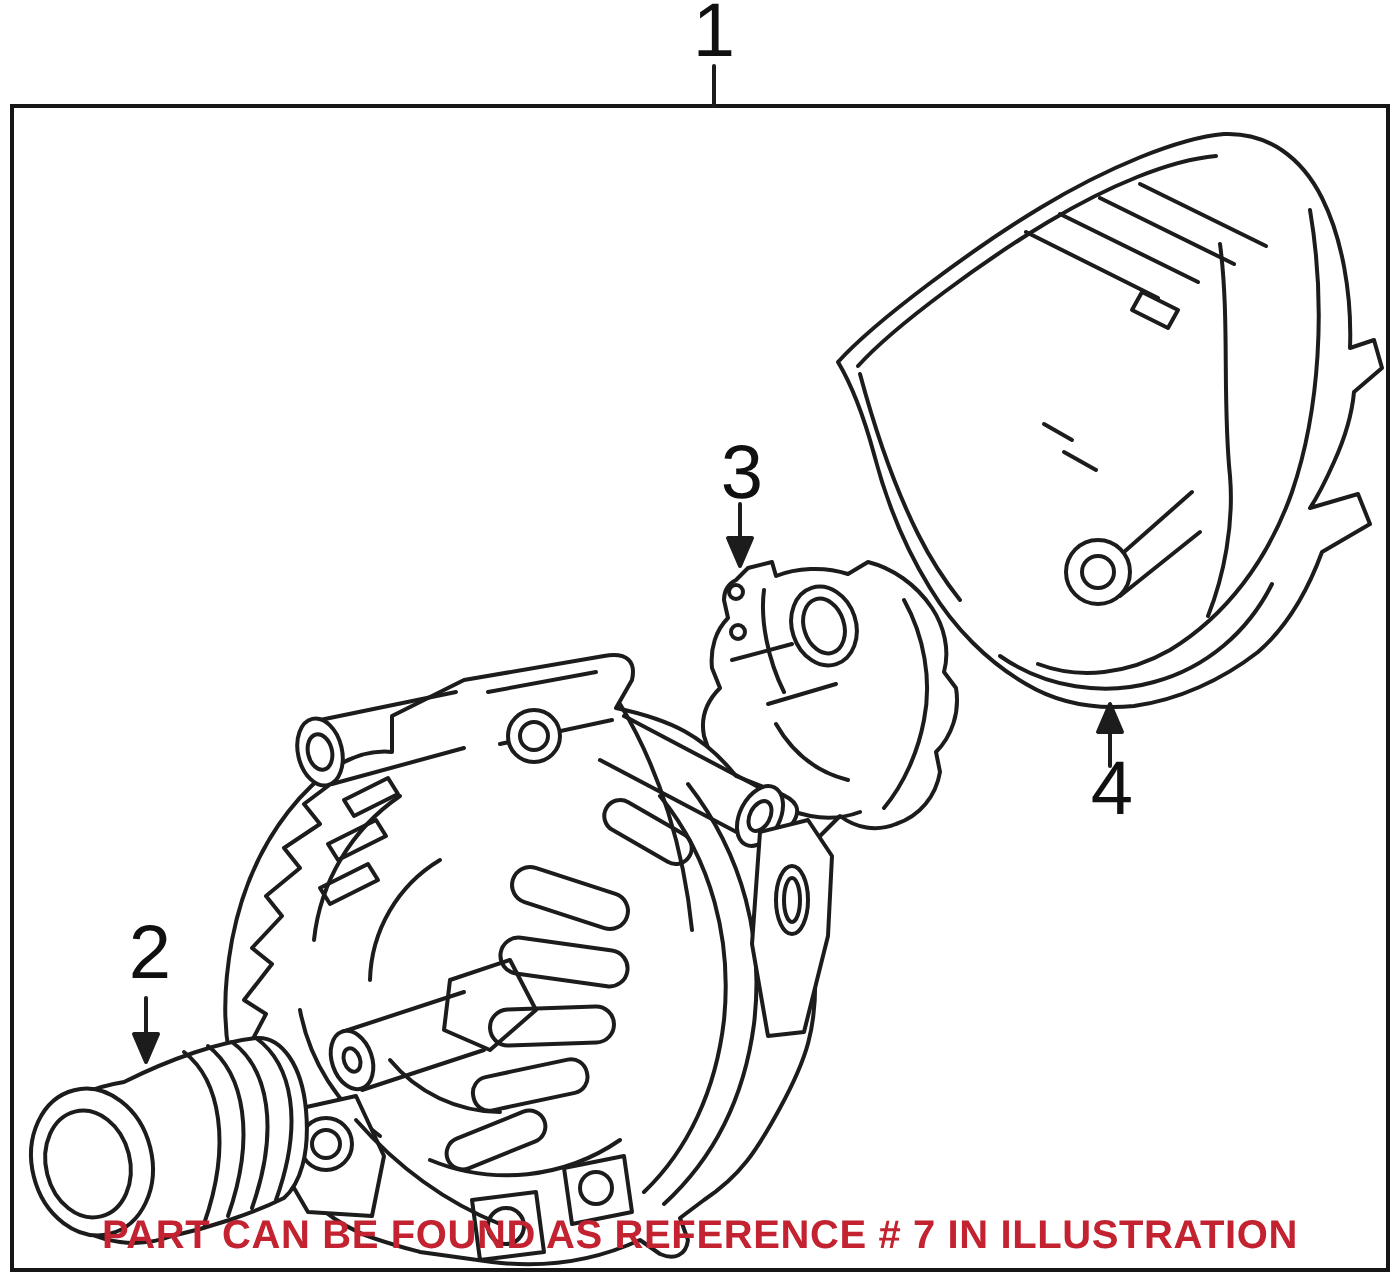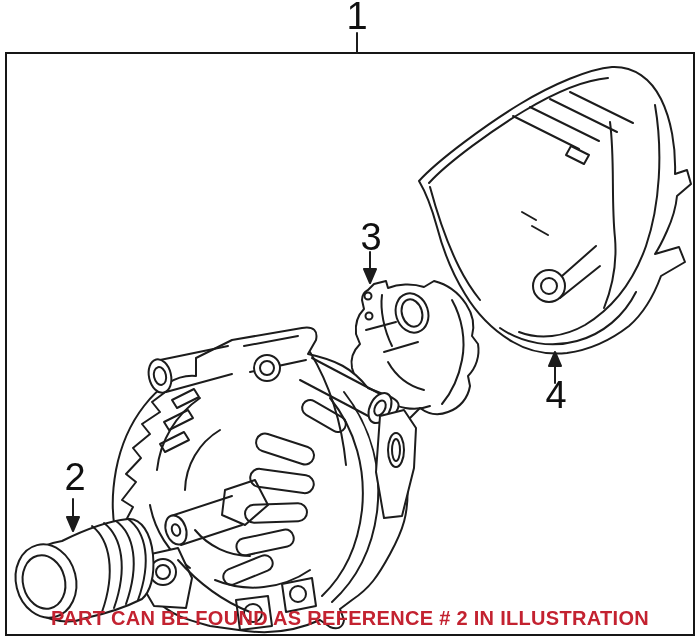--- a/index.html
+++ b/index.html
@@ -154,13 +154,13 @@
     <path d="M555 383 L555 364"></path>
     <path d="M549 366 L561 366 L555 352 Z" fill="#1c1c1c"></path>
   </g>
 </svg>
 
 <div class="callout" id="callout-1">1</div>
 <div class="callout" id="callout-2">2</div>
 <div class="callout" id="callout-3">3</div>
 <div class="callout" id="callout-4">4</div>
 
-<div class="reference-banner">PART CAN BE FOUND AS REFERENCE # 2 IN ILLUSTRATION</div>
+<div class="reference-banner">PART CAN BE FOUND AS REFERENCE # 7 IN ILLUSTRATION</div>
 
 </body></html>

